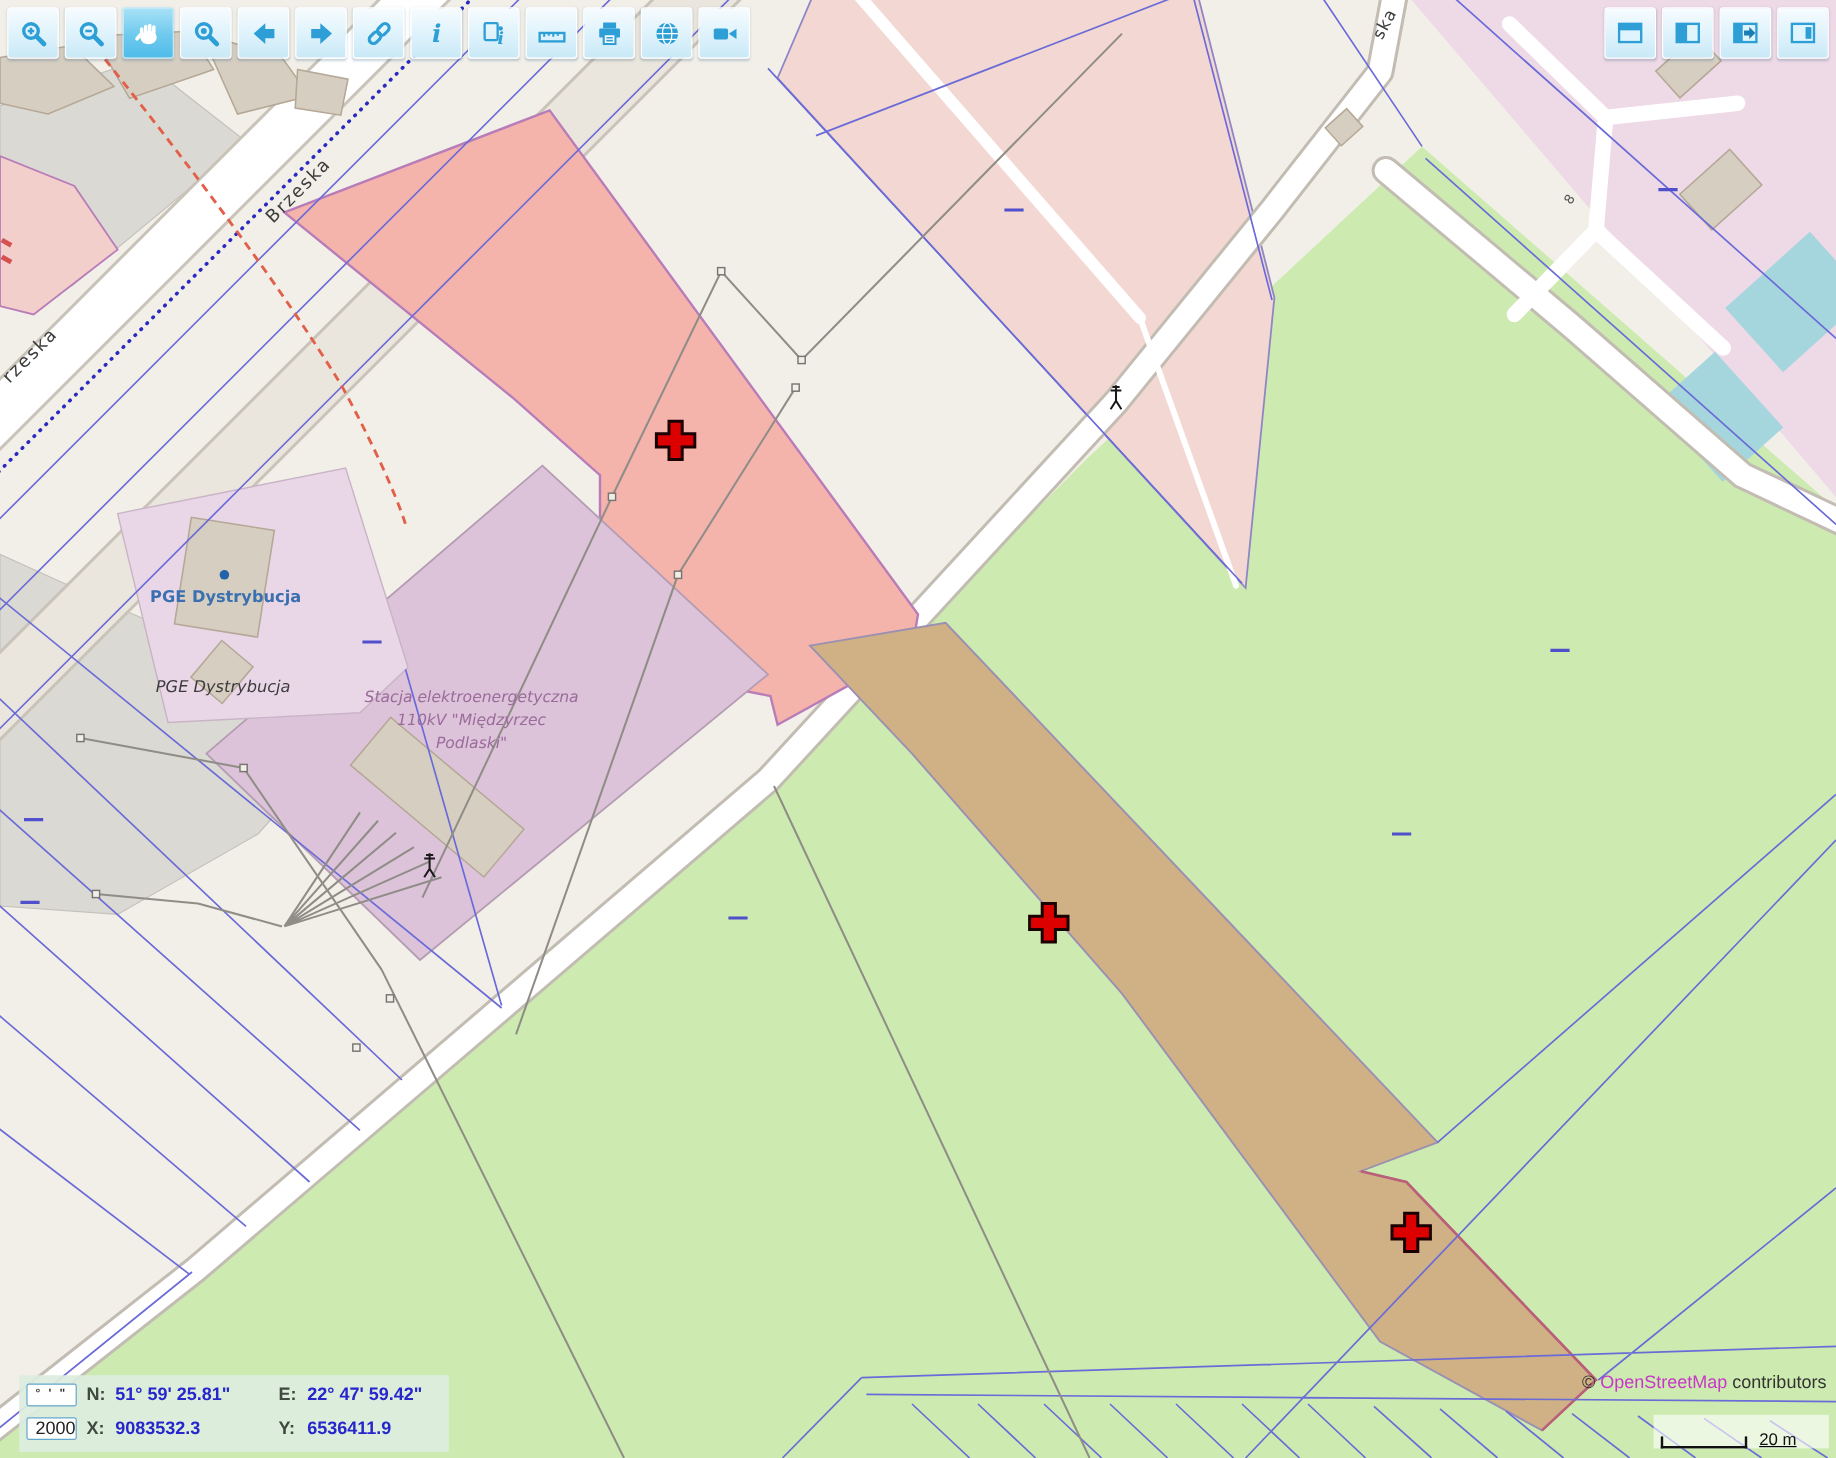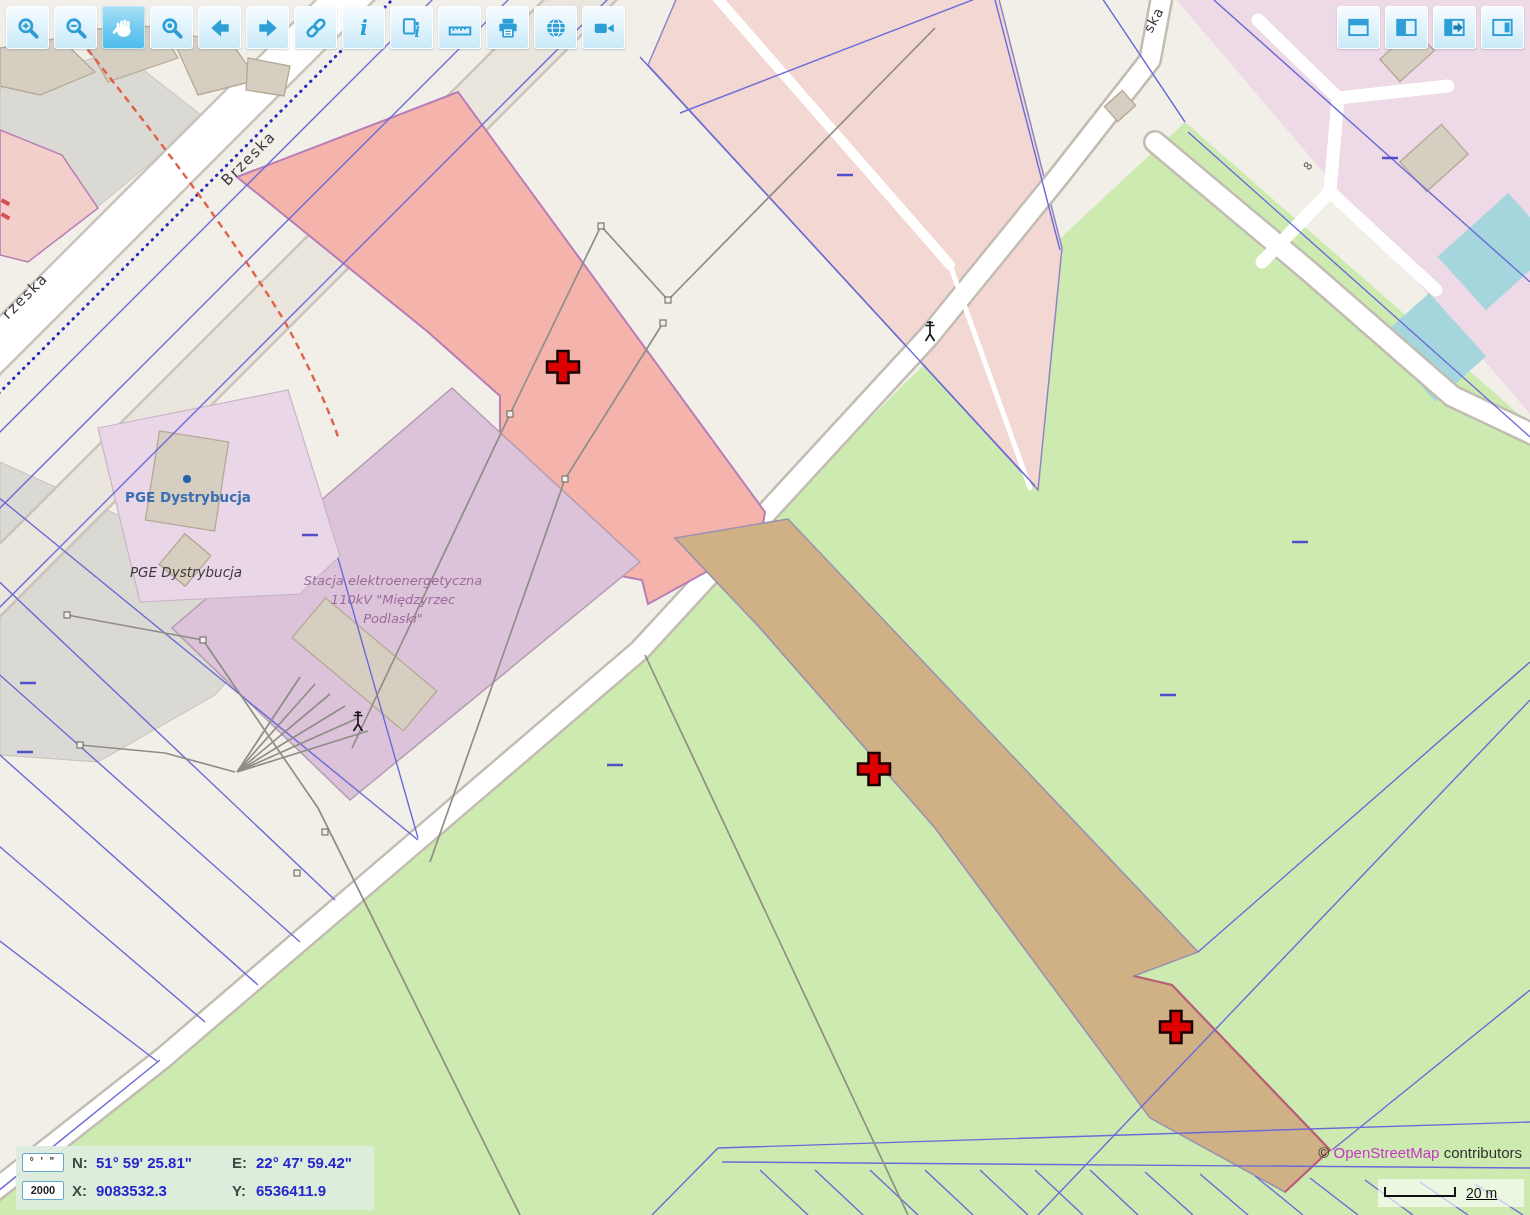--- a/index.html
+++ b/index.html
@@ -21,31 +21,31 @@
   .tbtn svg{display:block;}
 
   
   .status-panel{position:absolute;left:16px;top:1146px;width:358px;height:62px;
         background:rgba(221,237,223,.93);z-index:25;padding:2px 0 0 0;}
   .sp-row{display:flex;align-items:center;height:28px;padding:0 6px;}
   .sp-box{width:42px;height:19px;box-sizing:border-box;border:1px solid #63a8cc;border-radius:2px;
         background:#fff;font-size:12px;line-height:16px;text-align:center;color:#222;
         font-family:"Liberation Sans",sans-serif;padding:0;margin-right:8px;}
   .dms-btn{font-size:10px;letter-spacing:2px;font-weight:bold;color:#333;cursor:pointer;}
-  .scale-input{font-weight:bold;font-size:11px;}
+  .scale-input{font-weight:normal;font-size:15px;text-align:right;}
   .sp-lbl{color:#3e4a3e;font-size:15px;font-weight:bold;width:24px;}
   .sp-val{color:#2626cc;font-size:15px;font-weight:bold;width:136px;white-space:nowrap;}
   .sp-val.last{width:auto;}
 
   
   .attribution{position:absolute;right:8px;top:1144px;z-index:25;font-size:15px;color:#333;
         white-space:nowrap;}
   .attribution a{color:#c838c8;text-decoration:none;cursor:pointer;}
   .scalebar{position:absolute;left:1378px;top:1179px;width:146px;height:28px;z-index:24;
-        background:rgba(255,255,255,.62);display:flex;align-items:center;padding:0 6px;
+        background:rgba(255,255,255,.62);display:flex;align-items:flex-end;padding:0 6px;
         box-sizing:border-box;text-decoration:underline;}
   .sb-bar{width:68px;height:8px;border-left:2px solid #111;border-right:2px solid #111;
         border-bottom:2px solid #111;margin-top:-2px;}
   .sb-label{font-size:14px;color:#111;margin-left:10px;}
 </style>
 </head>
 <body>
 
 <div id="stage">
 

